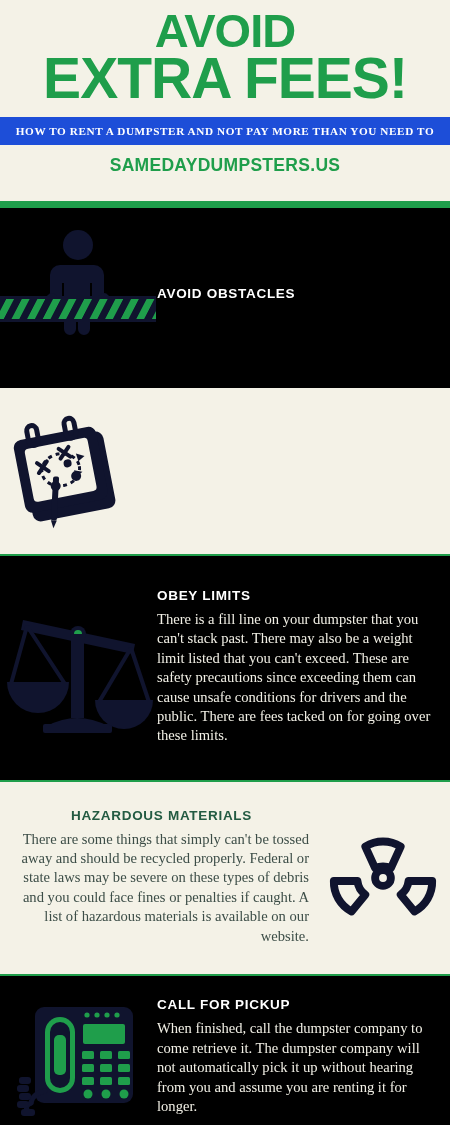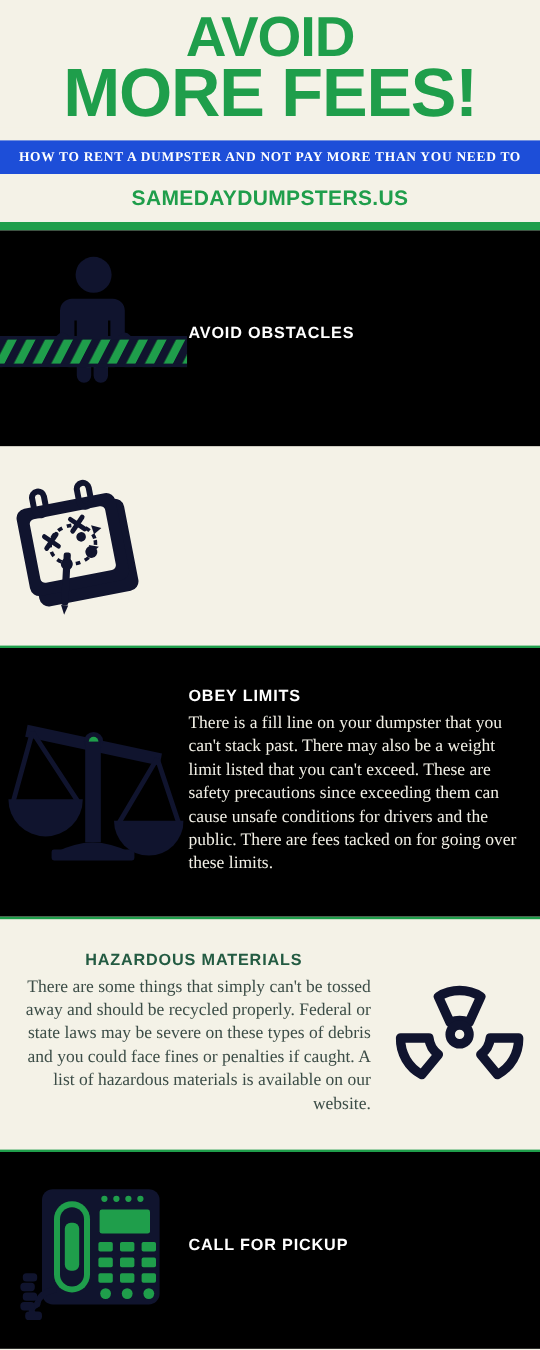--- a/index.html
+++ b/index.html
@@ -39,21 +39,21 @@
     text-align: center;
     font-family: "Liberation Serif", serif;
     font-weight: bold;
     font-size: 11.2px;
     letter-spacing: 0.6px;
     padding: 8px 4px 8px 4px;
   }
   .url-gap {
     background: #f4f2e7;
     text-align: center;
-    padding: 10px 0 9px 0;
+    padding: 10px 0 25px 0;
   }
   .url-text {
     color: #1f9e4b;
     font-weight: bold;
     font-size: 17.5px;
     letter-spacing: 0.3px;
     font-family: "Liberation Sans", sans-serif;
   }
   .thin-rule {
     height: 7px;
@@ -128,21 +128,21 @@
     pointer-events: none;
   }
 </style>
 </head>
 <body>
 
 <div class="infographic">
 
   <div class="header">
     <div class="title-line l1">AVOID</div>
-    <div class="title-line l2">MORE FEES!</div>
+    <div class="title-line l2">EXTRA FEES!</div>
   </div>
 
   <div class="subtitle-band">HOW TO RENT A DUMPSTER AND NOT PAY MORE THAN YOU NEED TO</div>
 
   <div class="url-gap">
     <span class="url-text">SAMEDAYDUMPSTERS.US</span>
   </div>
 
   <div class="thin-rule"></div>
 
@@ -302,16 +302,17 @@
           <rect x="4" y="78" width="12" height="7" rx="3"></rect>
           <rect x="2" y="86" width="12" height="7" rx="3"></rect>
           <rect x="4" y="94" width="12" height="7" rx="3"></rect>
           <rect x="2" y="102" width="12" height="7" rx="3"></rect>
           <rect x="6" y="110" width="14" height="7" rx="3"></rect>
         </g>
       </svg>
     </div>
     <div class="text-cell">
       <div class="sec-heading">CALL FOR PICKUP</div>
+      <div class="sec-body">When finished, call the dumpster company to come retrieve it. The dumpster company will not automatically pick it up without hearing from you and assume you are renting it for longer.</div>
     </div>
   </div>
 
 </div>
 
 </body></html>

